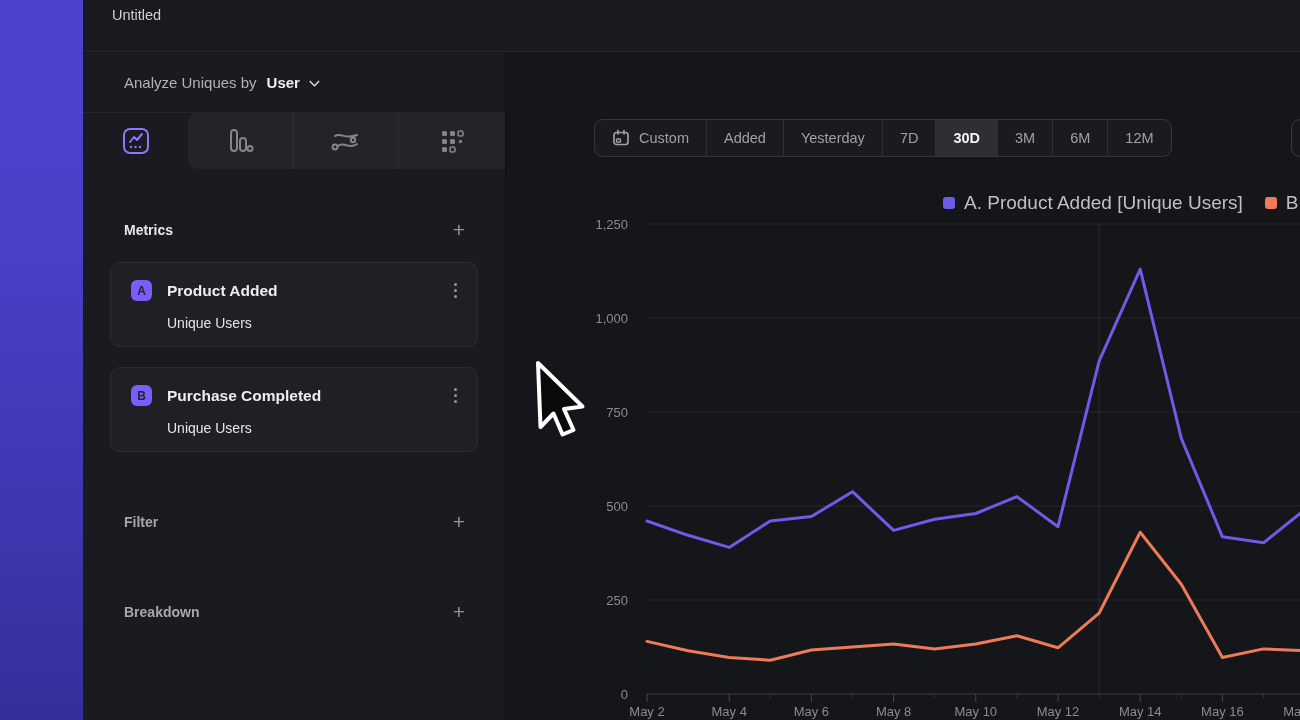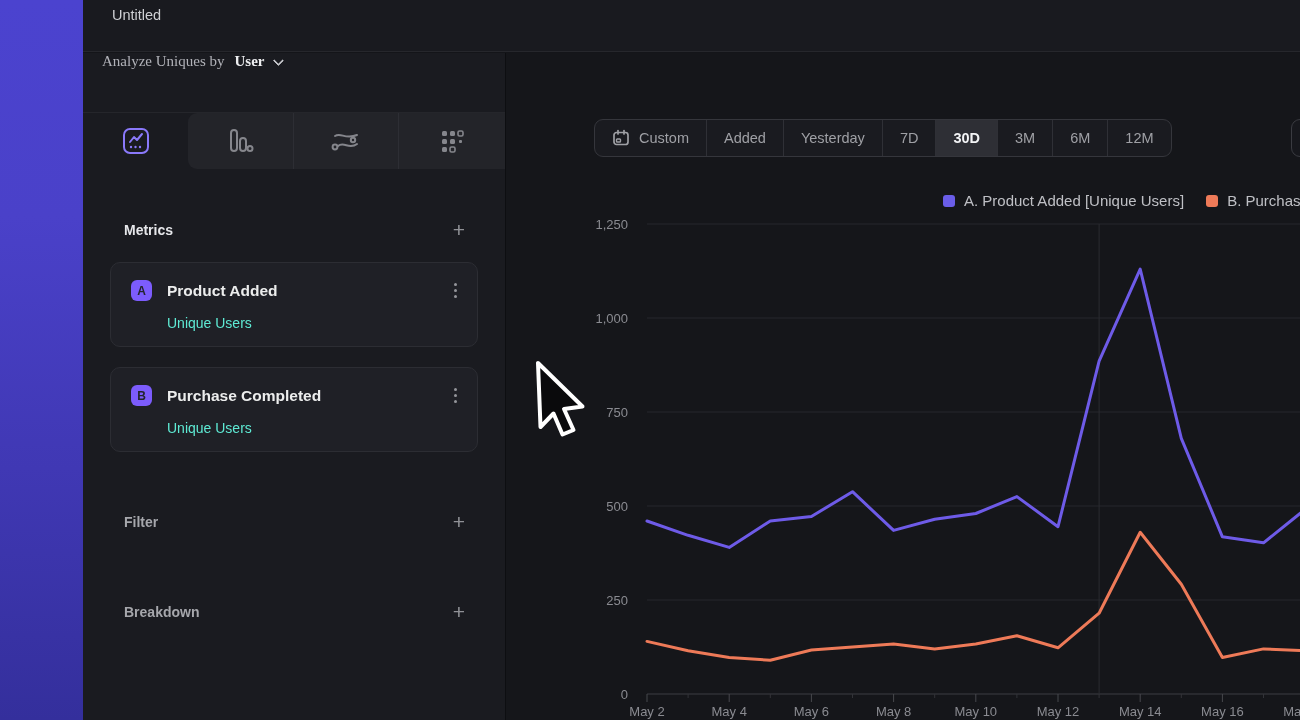--- a/index.html
+++ b/index.html
@@ -11,22 +11,22 @@
   .rail { position:absolute; left:0; top:0; width:83px; height:720px;
     background:linear-gradient(180deg,#4b43cf 0%,#4a41c9 30%,#4038b4 65%,#342f9c 100%); }
 
   
   .topbar { position:absolute; left:83px; top:0; width:1217px; height:52px;
     background:#191a1f; border-bottom:1px solid #26272c; }
   .topbar .title { position:absolute; left:29px; top:7px; font-size:14.5px; color:#cfd0d4; }
 
   
   .sidebar { position:absolute; left:83px; top:53px; width:422px; height:667px; background:#1a1b20; }
-  .analyze-row { height:60px; border-bottom:1px solid #25262b; display:flex; align-items:flex-start;
-    padding-left:19px; gap:10px;font-family:Liberation Serif, serif; }
+  .analyze-row { height:60px; border-bottom:1px solid #25262b; display:flex; align-items:center;
+    padding-left:41px; gap:10px; }
   .analyze-label { font-size:15px; color:#b1b2b8; }
   .analyze-dd { display:flex; align-items:center; gap:9px; cursor:pointer; }
   .analyze-value { font-size:15px; font-weight:700; color:#edeef0; }
   .chev { width:8px; height:8px; border-right:2px solid #c7c8cc; border-bottom:2px solid #c7c8cc;
     transform:rotate(45deg) translateY(-2px); border-radius:1px; }
 
   .tabs { position:relative; height:56px; display:flex; }
   .tab { width:105px; display:flex; align-items:center; justify-content:center; }
   .tab-strip { position:absolute; left:105px; top:0; width:317px; height:56px;
     background:#232429; border-radius:9px 0 0 9px; display:flex; }
@@ -42,21 +42,21 @@
   .plus { font-size:21px; line-height:20px; color:#909196; font-weight:400; cursor:pointer; }
 
   .card { width:368px; margin-left:-14px; margin-top:20px; background:#1f2026;
     border:1px solid #2c2d33; border-radius:10px; padding:17px 18px 15px 20px; }
   .card-row1 { display:flex; align-items:center; }
   .badge { width:21px; height:21px; border-radius:6px; display:flex; align-items:center;
     justify-content:center; font-size:12px; font-weight:700; color:#23242c; flex:0 0 auto; }
   .card-title { margin-left:15px; font-size:15.5px; font-weight:600; color:#eceded; flex:1; }
   .kebab { display:flex; flex-direction:column; gap:3px; padding:2px; cursor:pointer; }
   .kebab i { width:3px; height:3px; border-radius:50%; background:#94959a; }
-  .card-sub { margin:14px 0 0 36px; font-size:14px; color:#5eead4; }
+  .card-sub { margin:14px 0 0 36px; font-size:14px; color:#e5e5e5; }
 
   .sec-head.filter { margin-top:58px;gap:44px; }
   .sec-head.breakdown { margin-top:66px; }
 
   
   .vdiv { position:absolute; left:505px; top:53px; width:1px; height:667px; background:#0d0e11; }
 
   
   .panel { position:absolute; left:506px; top:53px; width:794px; height:667px; background:#15161a; }
 
@@ -67,21 +67,21 @@
     color:#9fa0a5; border-right:1px solid #2f3036; cursor:pointer; white-space:nowrap; }
   .seg:last-child { border-right:none; }
   .seg.active { background:#2e2f35; color:#f3f4f6; font-weight:700; }
   .compare-btn { position:absolute; left:697px; top:0; height:38px; display:flex; align-items:center;
     padding:0 23px; border:1px solid #3a3b41; border-radius:9px; background:#17181d;
     font-size:15px; font-weight:700; color:#eef0f2; cursor:pointer; white-space:nowrap; }
 
   .legend { position:absolute; left:437px; top:139px; display:flex; gap:22px; white-space:nowrap; }
   .legend-item { display:flex; align-items:center; gap:9px; }
   .swatch { width:12px; height:12px; border-radius:3px; flex:0 0 auto; }
-  .legend-label { font-size:15px; color:#bfc0c5; }
+  .legend-label { font-size:19px; color:#bfc0c5; }
 
   #chart-svg { position:absolute; left:0; top:0; pointer-events:none; }
   #chart-svg text.axis { font-family:"Liberation Sans", sans-serif; font-size:13px; fill:#8a8b91; }
 
   
   .cursor { position:absolute; left:528px; top:354px; pointer-events:none; }
 </style>
 </head>
 <body>
 

